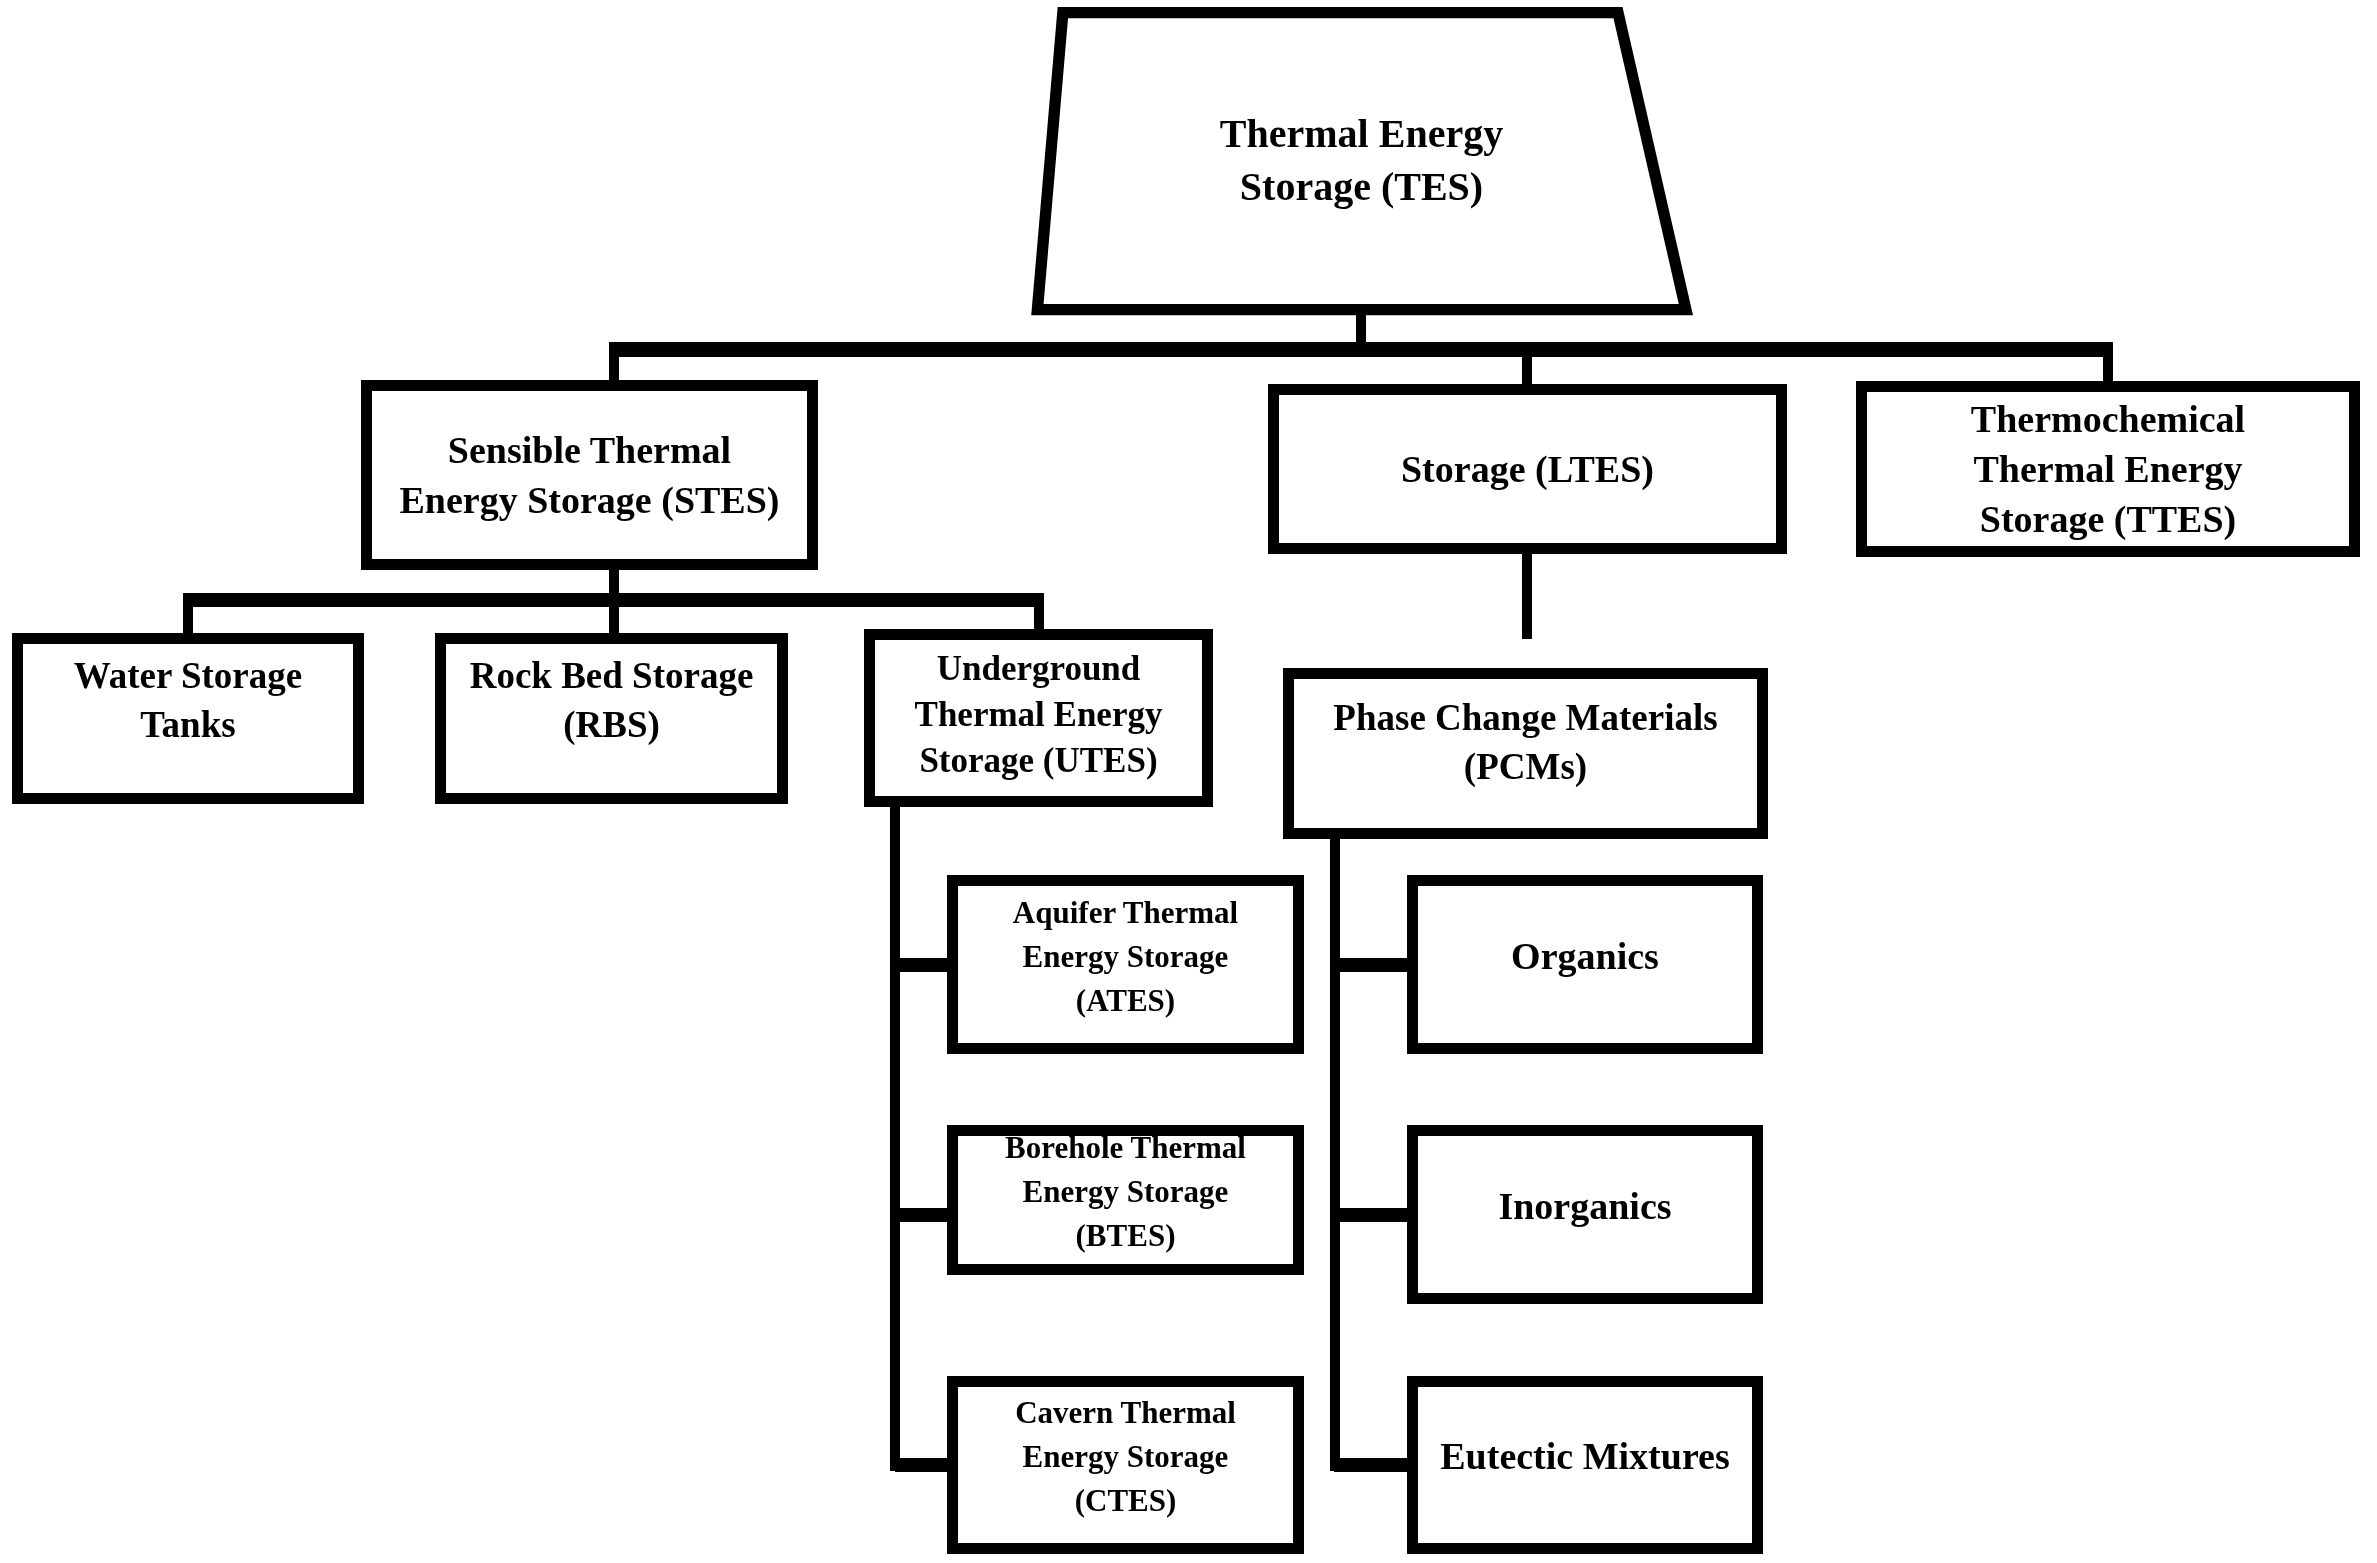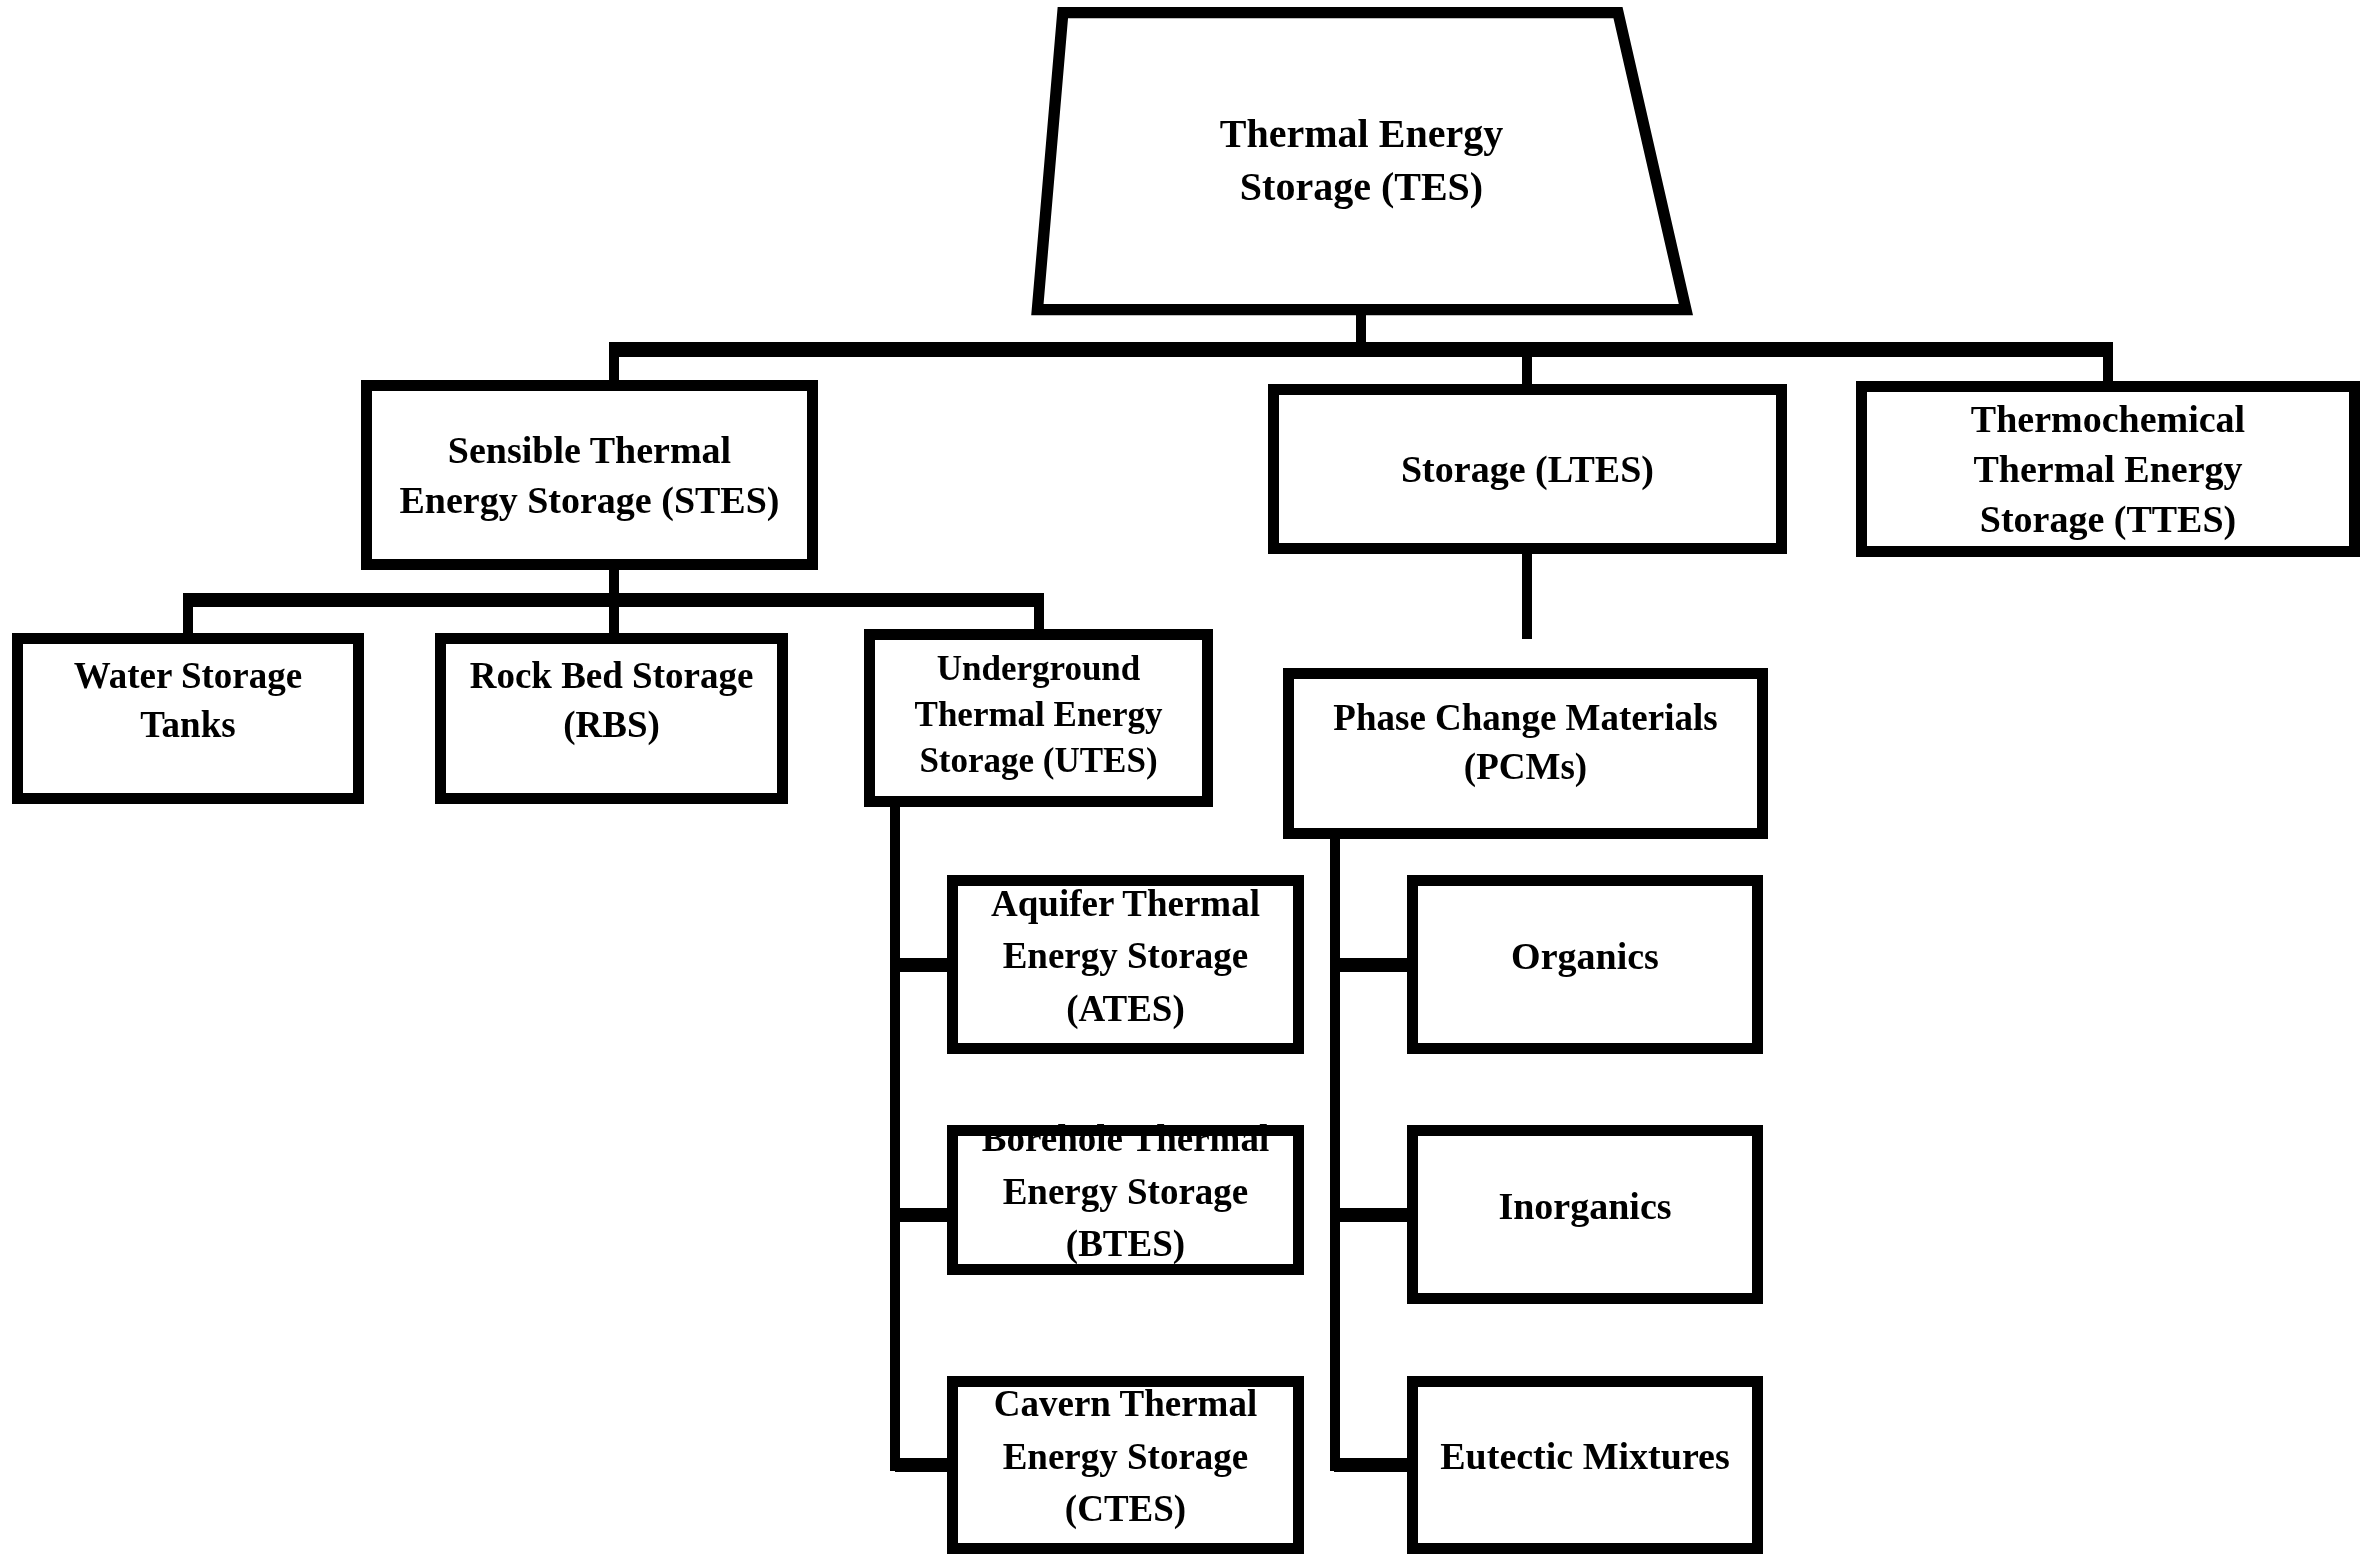--- a/index.html
+++ b/index.html
@@ -35,21 +35,21 @@
     font-weight: 700;
     line-height: 1.32;
     z-index: 2;
   }
   .node .txt-line { display: block; white-space: nowrap; }
 
   .fs-root  { font-size: 40px; }
   .fs-l2    { font-size: 38px; }
   .fs-l3    { font-size: 37px; }
   .fs-utes  { font-size: 35px; }
-  .fs-l4a   { font-size: 37px; line-height: 1.42; }
+  .fs-l4a   { font-size: 31px; line-height: 1.42; }
   .fs-l4b   { font-size: 38px; }
 
   
   #node-stes       { left: 361px;  top: 380px;  width: 457px; height: 190px; }
   #node-ltes       { left: 1268px; top: 384px;  width: 519px; height: 170px; }
   #node-ttes       { left: 1856px; top: 381px;  width: 504px; height: 176px; }
   #node-water      { left: 12px;   top: 633px;  width: 352px; height: 171px; padding-bottom: 35px; }
   #node-rbs        { left: 435px;  top: 633px;  width: 353px; height: 171px; padding-bottom: 35px; }
   #node-utes       { left: 864px; top: 629px;  width: 349px; height: 178px; padding-bottom: 5.7px; }
   #node-pcm        { left: 1283px; top: 668px;  width: 485px; height: 171px; padding-bottom: 21px; }

